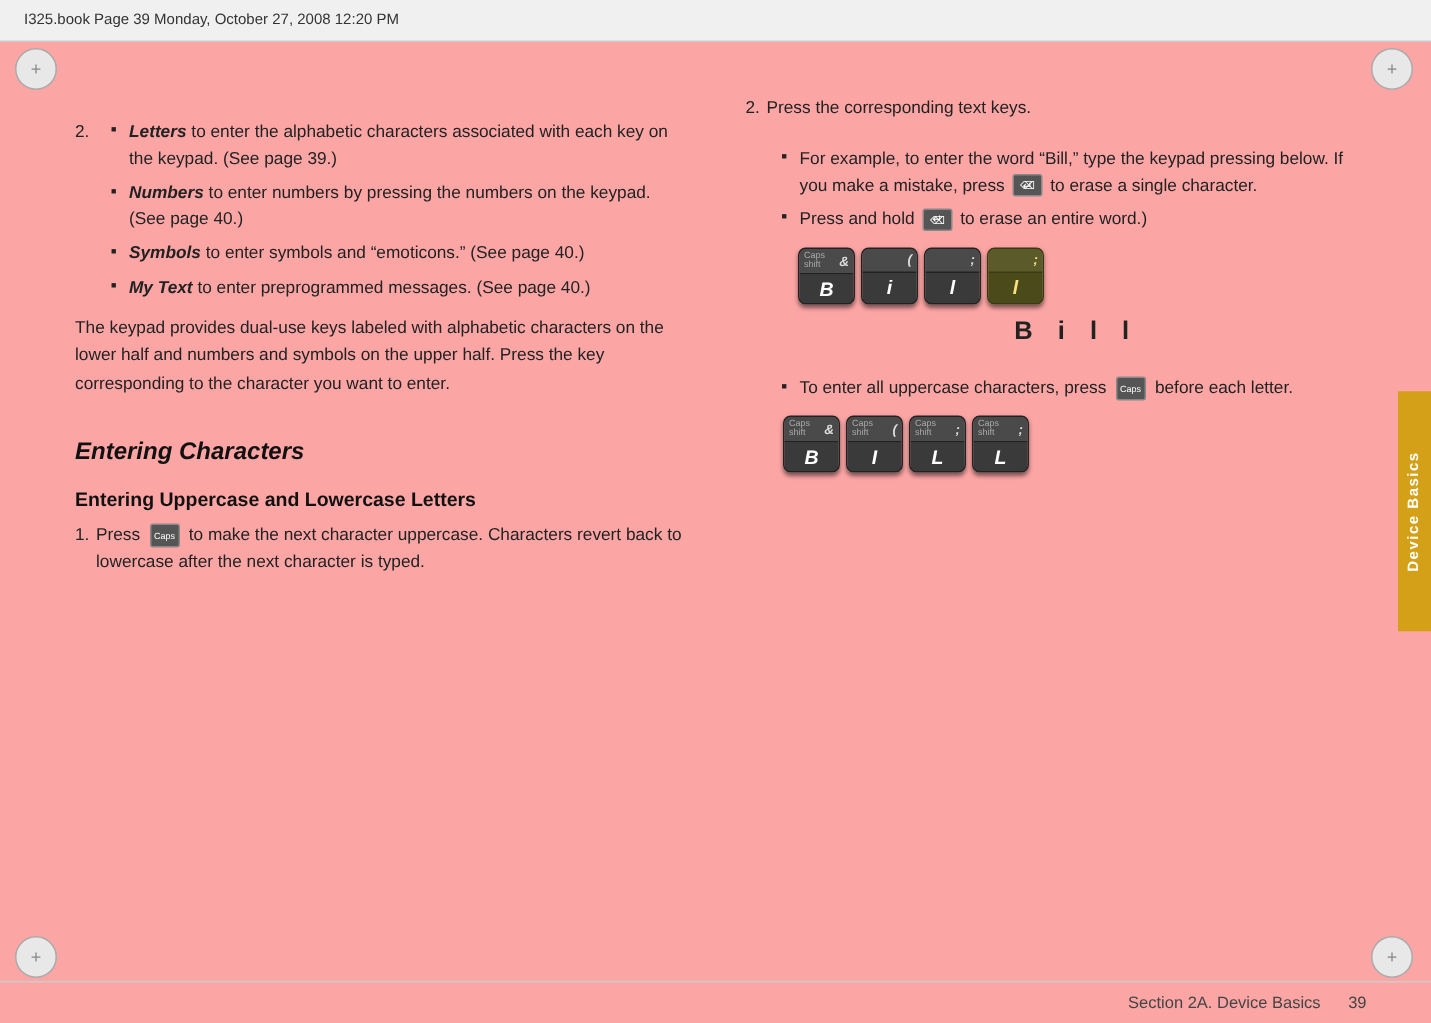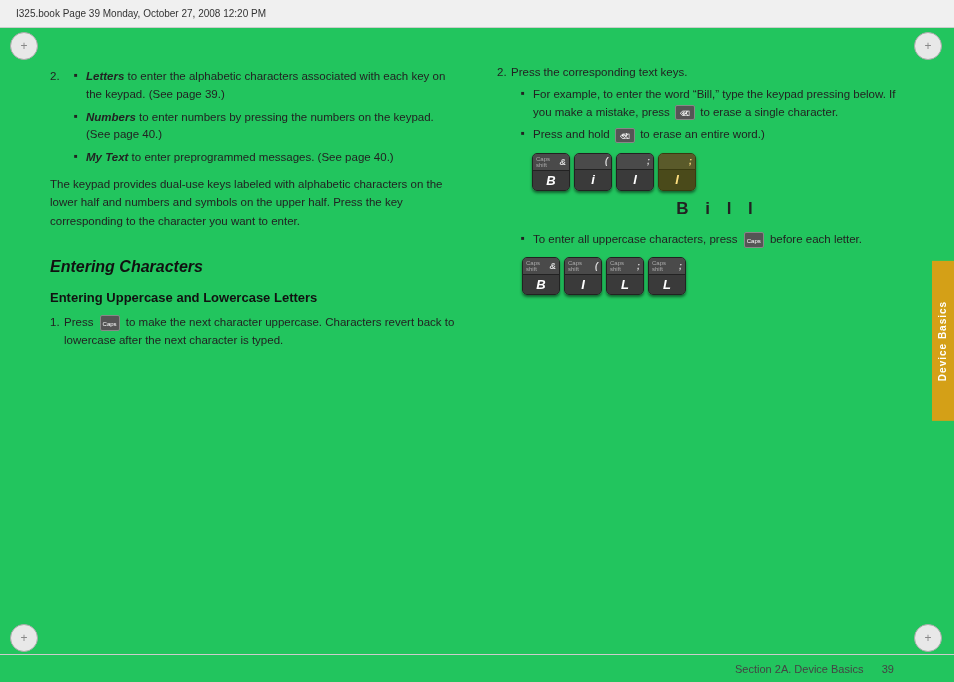--- a/index.html
+++ b/index.html
@@ -12,21 +12,21 @@
       font-size: 12px;
       color: #222;
       overflow: hidden;
       position: relative;
     }
 
     .page-container {
       width: 954px;
       height: 682px;
       position: relative;
-      background: #22c55e;
+      background: #fca5a5;
       padding: 0;
     }
 
     
     .top-header {
       width: 100%;
       height: 28px;
       background: #f0f0f0;
       border-bottom: 1px solid #ccc;
       display: flex;
@@ -121,21 +121,21 @@
     .bottom-footer {
       position: absolute;
       bottom: 0;
       left: 0;
       right: 0;
       height: 28px;
       border-top: 1px solid #ccc;
       display: flex;
       align-items: center;
       justify-content: flex-end;
-      padding: 0 60px 0 0;
+      padding: 0 43px 0 0;
       font-size: 11px;
       color: #444;
     }
 
     
     .num-list {
       list-style: none;
       margin-bottom: 8px;
     }
     .num-list > li {
@@ -146,21 +146,21 @@
     .num-list > li::before {
       position: absolute;
       left: 0;
     }
 
     .num-item-2::before { content: '2.'; }
 
     
     .bullet-list {
       list-style: none;
-      margin: 4px 0 4px 10px;
+      margin: 16px 0 4px 10px;
     }
     .bullet-list li {
       padding-left: 12px;
       position: relative;
       margin-bottom: 5px;
     }
     .bullet-list li::before {
       content: '■';
       position: absolute;
       left: 0;
@@ -334,20 +334,24 @@
           <ul class="bullet-list">
             <li>
               <span class="italic-bold">Letters</span>
               <span> to enter the alphabetic characters associated with each key on the keypad. (See page 39.)</span>
             </li>
             <li>
               <span class="italic-bold">Numbers</span>
               <span> to enter numbers by pressing the numbers on the keypad. (See page 40.)</span>
             </li>
             <li>
+              <span class="italic-bold">Symbols</span>
+              <span> to enter symbols and “emoticons.” (See page 40.)</span>
+            </li>
+            <li>
               <span class="italic-bold">My Text</span>
               <span> to enter preprogrammed messages. (See page 40.)</span>
             </li>
           </ul>
         </li>
       </ul>
 
       <p class="body-text">The keypad provides dual-use keys labeled with alphabetic characters on the lower half and numbers and symbols on the upper half. Press the key corresponding to the character you want to enter.</p>
 
       <div class="section-heading">Entering Characters</div>

